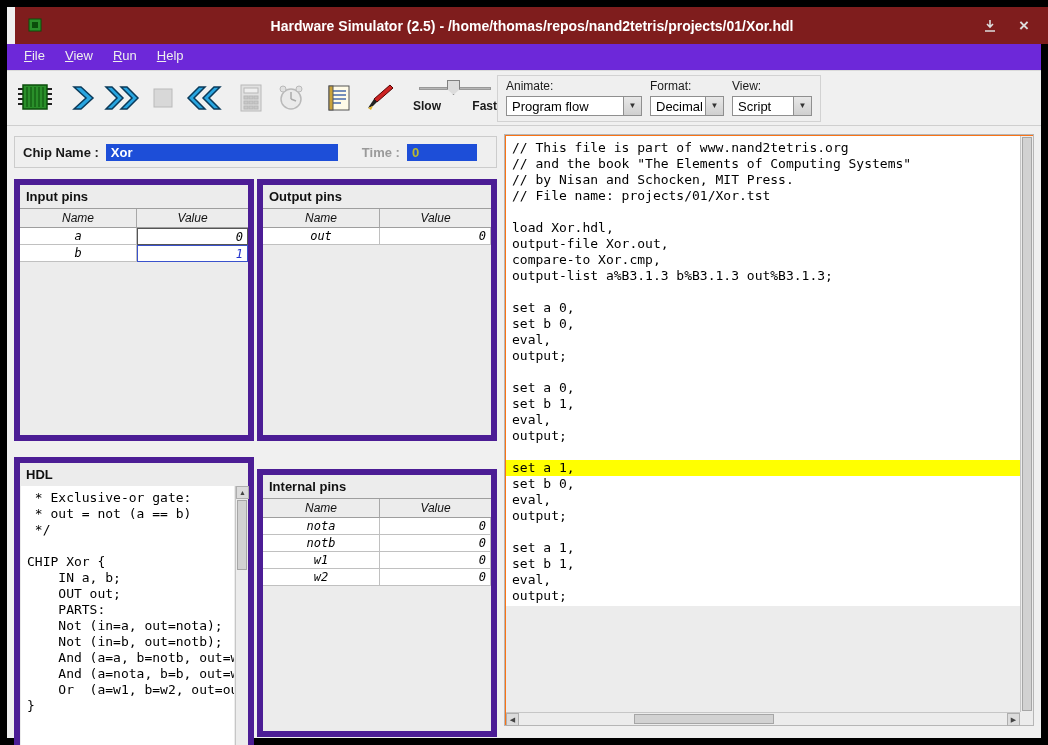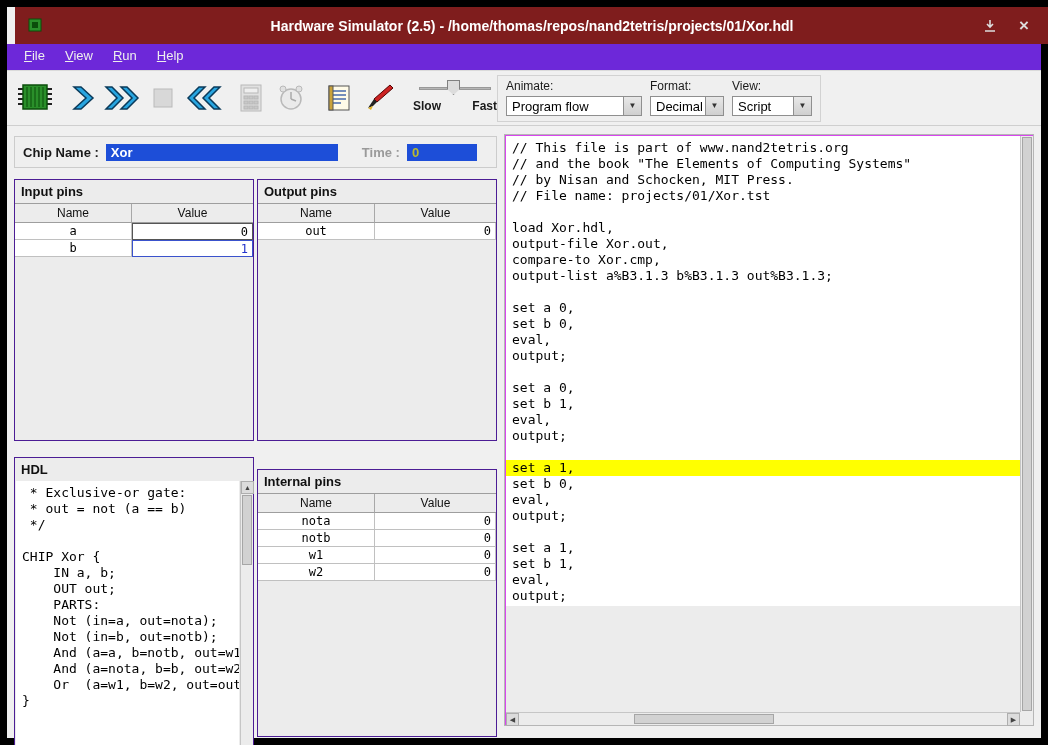--- a/index.html
+++ b/index.html
@@ -56,46 +56,46 @@
   .chip-strip { position:absolute; left:7px; top:129px; width:483px; height:32px; background:#efefef;
                 border:1px solid #cccccc; display:flex; align-items:center; padding:0 8px; }
   .chip-label { font-size:13px; font-weight:bold; color:#1a1a1a; margin-right:7px; white-space:pre; }
   .yellow-field { background:#1d4ed8; height:17px; font-size:13px; font-weight:bold;
                   padding:1px 5px; white-space:pre; }
   .chip-name-field { width:232px; color:#fff; }
   .time-label { margin-left:24px; color:#9a9a9a; }
   .time-field { width:70px; color:#b9b92e; }
 
   
-  .panel { position:absolute; background:#ececec; border:1px solid #4c1d95; }
+  .panel { position:absolute; background:#ececec; border:6px solid #4c1d95; }
   .panel-title { height:22px; font-size:13px; font-weight:bold; color:#111; padding:4px 6px 0 6px; }
 
   
   .pin-table { position:absolute; left:0; right:0; top:23px; border-top:1px solid #9e9e9e; }
-  .ptr { display:grid; grid-template-columns:117px 1fr; }
+  .ptr { display:grid; grid-template-columns:117px 1fr;font-style:italic; }
   .pth { background:#ececec; font-size:12px; text-align:center; padding:2px 0;
          border-right:1px solid #a8a8a8; border-bottom:1px solid #9e9e9e; color:#111; }
   .pth:last-child { border-right:none; }
   .ptd { background:#fff; font-family:"DejaVu Sans Mono", monospace; font-size:12px; height:17px;
          border-right:1px solid #c0c0c0; border-bottom:1px solid #c0c0c0; padding:1px 4px; }
   .ptd.name { text-align:center; }
   .ptd.value { text-align:right; }
   .ptd.editor { border:1px solid #555; }
   .ptd.selected { border:1px solid #3a52cc; color:#2233cc; }
 
   
   .code-line { height:16px; line-height:16px; font-family:"DejaVu Sans Mono", monospace;
                font-size:13px; white-space:pre; color:#000; padding-left:6px; }
   .code-line.highlight { background:#ffff00; }
 
   .hdl-view { position:absolute; left:1px; top:23px; right:14px; bottom:14px; background:#fff;
               overflow:hidden; padding-top:4px; }
 
   .script-panel { position:absolute; left:497px; top:127px; width:530px; height:592px;
-                  background:#d946ef; border:1px solid #b6b6b6; }
+                  background:#f97316; border:1px solid #b6b6b6; }
   .script-view { position:absolute; left:1px; top:1px; right:13px; bottom:13px; background:#ececec;
                  overflow:hidden; }
   .script-lines { background:#fff; padding-top:4px; padding-bottom:2px; }
 
   
   .vscroll { position:absolute; width:13px; background:#ececec; border-left:1px solid #c6c6c6; }
   .hscroll { position:absolute; height:13px; background:#ececec; border-top:1px solid #c6c6c6; }
   .sb-btn { position:absolute; width:13px; height:13px; background:#dcdcdc; border:1px solid #aeaeae;
             font-size:7px; color:#444; display:flex; align-items:center; justify-content:center; }
   .sb-thumb { position:absolute; background:#d2d2d2; border:1px solid #a6a6a6; }

